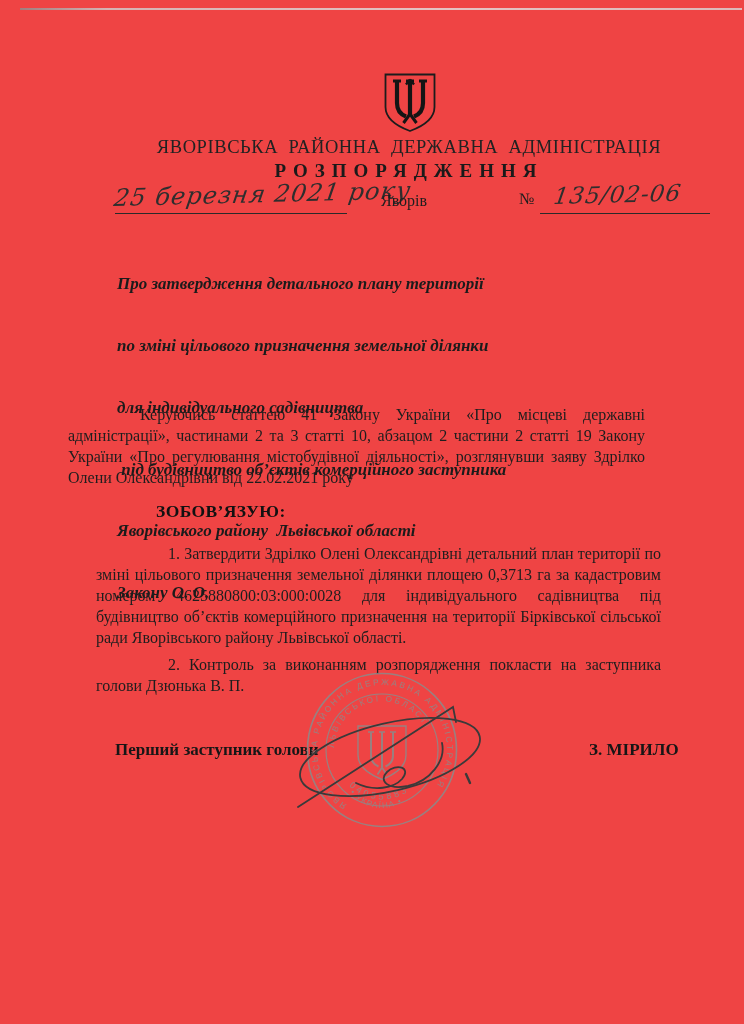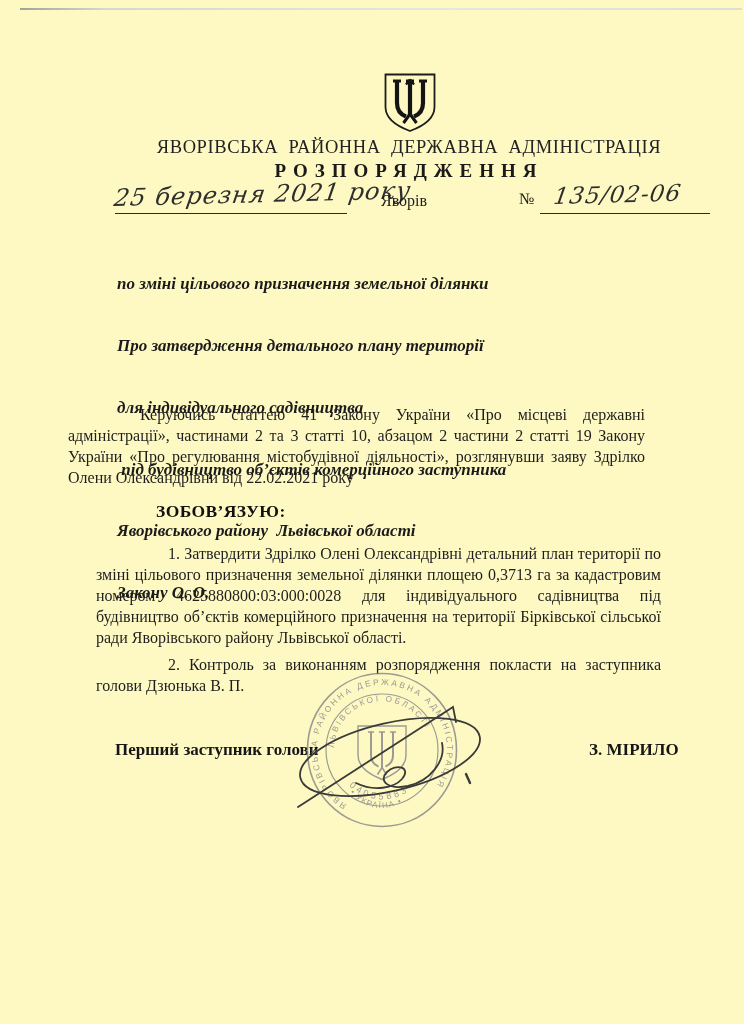--- a/index.html
+++ b/index.html
@@ -1,18 +1,18 @@
 <!DOCTYPE html>
 <html><head>
 <meta charset="utf-8">
 <style>
   html,body{margin:0;padding:0;background:#e8e8e8;}
   .page{
     position:relative;width:744px;height:1024px;margin:0 auto;
-    background:#fef9c3;overflow:hidden;
+    background:#ef4444;overflow:hidden;
     font-family:"Liberation Serif","DejaVu Serif",serif;color:#1e1e1e;
   }
   .scan-line{
     position:absolute;top:8px;left:20px;width:722px;height:2px;
     background:linear-gradient(to right,#8d8d8d,#cfcfcf 12%,#e2e2e2 60%,#d7d7d7);
     opacity:.8;
   }
   .emblem{position:absolute;left:383px;top:72px;width:54px;height:62px;}
   .org-name{
     position:absolute;left:74px;top:137px;width:670px;
@@ -93,22 +93,22 @@
   <div class="doc-type">РОЗПОРЯДЖЕННЯ</div>
 
   <div class="rule rule-date"></div>
   <div class="rule rule-number"></div>
   <div class="hand hand-date">25 березня 2021 року</div>
   <div class="city">Яворів</div>
   <div class="no-sign">№</div>
   <div class="hand hand-number">135/02-06</div>
 
   <div class="subject">
+    <div>Про затвердження детального плану території</div>
     <div>по зміні цільового призначення земельної ділянки</div>
-    <div>Про затвердження детального плану території</div>
     <div>для індивідуального садівництва</div>
     <div> під будівництво об’єктів комерційного заступника</div>
     <div>Яворівського району  Львівської області</div>
     <div>Закону О. О.</div>
   </div>
 
   <div class="preamble">Керуючись статтею 41 Закону України «Про місцеві державні адміністрації», частинами 2 та 3 статті 10, абзацом 2 частини 2 статті 19 Закону України «Про регулювання містобудівної діяльності», розглянувши заяву Здрілко Олени Олександрівни від 22.02.2021 року</div>
 
   <div class="resolve">ЗОБОВ’ЯЗУЮ:</div>
 

